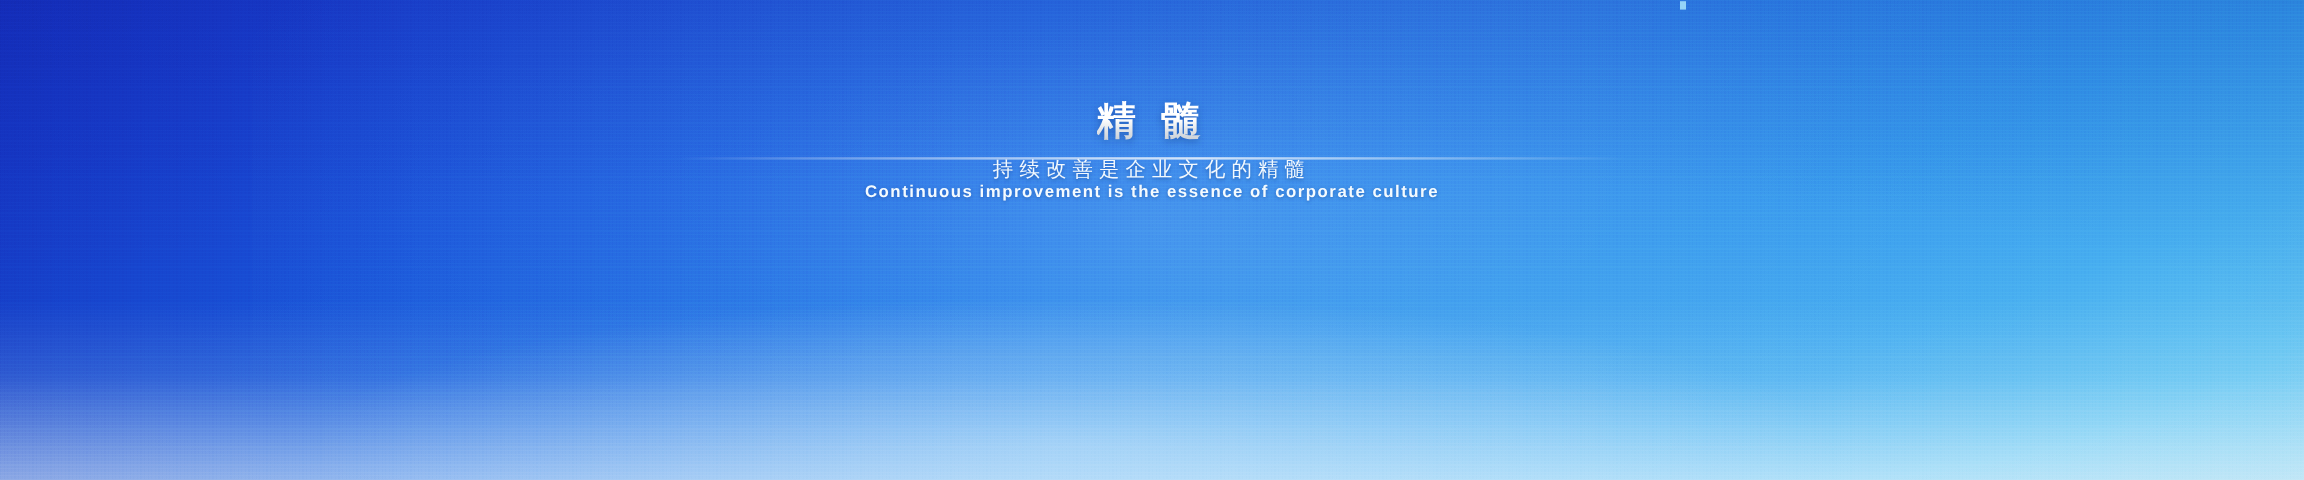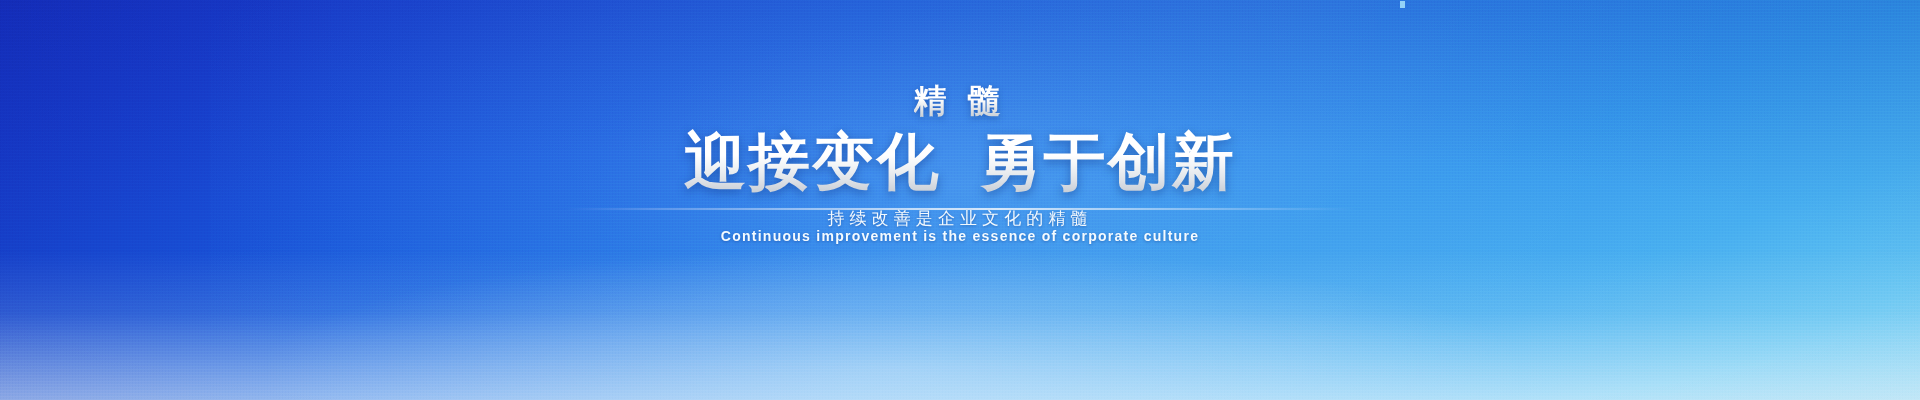--- a/index.html
+++ b/index.html
@@ -219,21 +219,20 @@
   <div class="bg-cloud"></div>
   <div class="bg-haze"></div>
   <div class="bg-vignette"></div>
   <div class="bg-grain"></div>
   <div class="artifact"></div>
 
   <div class="content">
 
     <div class="eyebrow">精 髓</div>
 
-    <div class="headline">迎接变化  勇于创新</div>
 
     <div class="divider"></div>
 
     <div class="subtitle-cn">持续改善是企业文化的精髓</div>
 
     <div class="subtitle-en">Continuous improvement is the essence of corporate culture</div>
 
   </div>
 </div>
 

